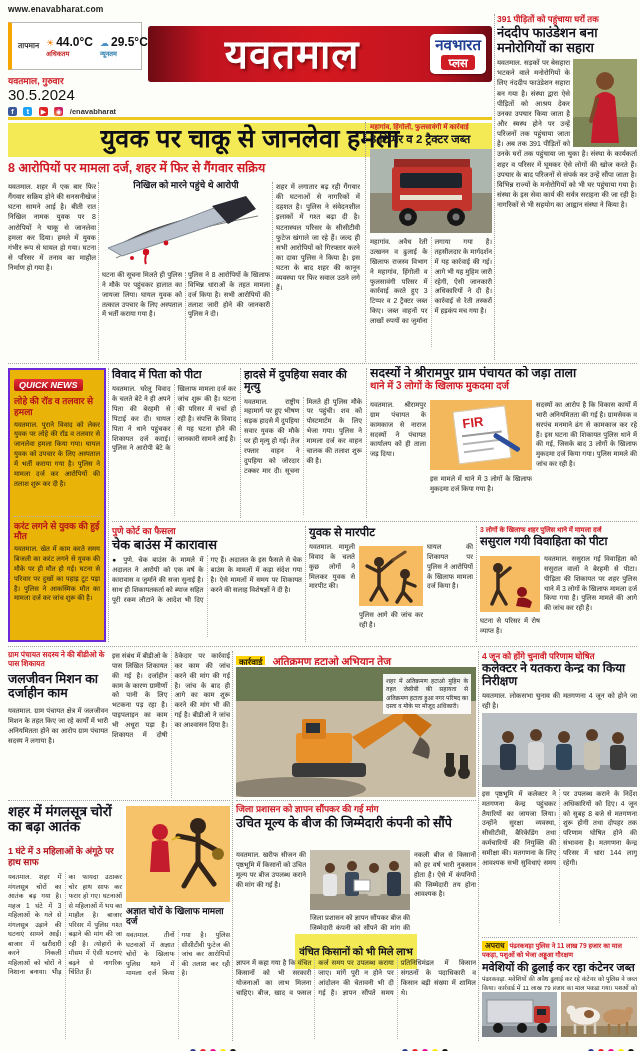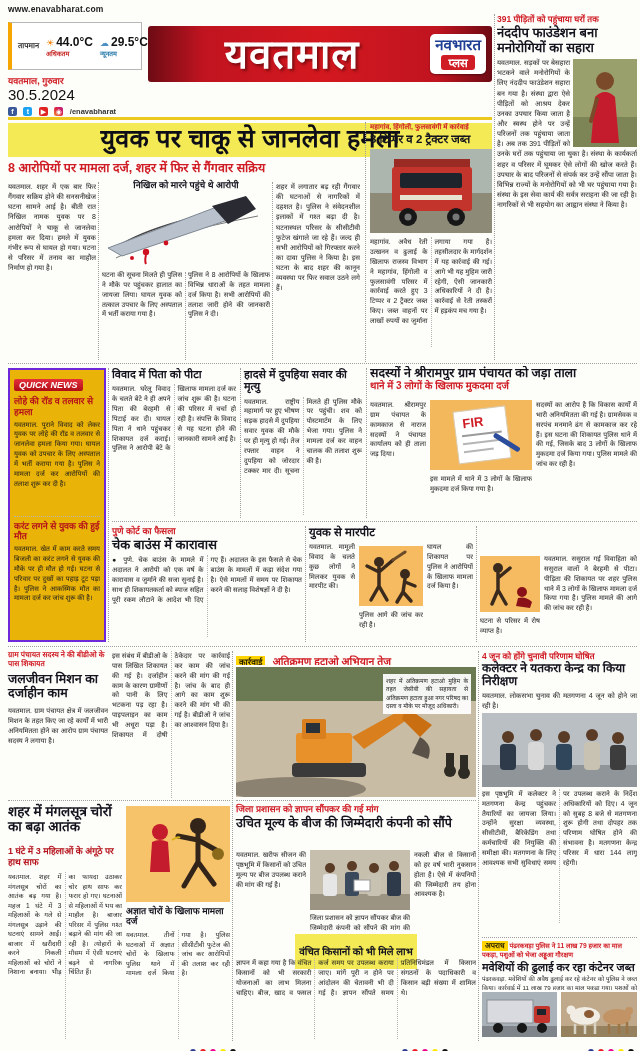--- a/index.html
+++ b/index.html
@@ -211,20 +211,24 @@
       <path d="M20 21 L20 40 M20 26 L8 20 M20 26 L34 14 M20 40 L12 54 M20 40 L28 54" stroke="#3a2a1e" stroke-width="3.5" stroke-linecap="round" fill="none"></path>
       <line x1="34" y1="14" x2="46" y2="6" stroke="#6b4a2a" stroke-width="3" stroke-linecap="round"></line>
       <circle cx="46" cy="28" r="5" fill="#3a2a1e"></circle>
       <path d="M46 33 L44 46 M44 46 L38 56 M44 46 L52 55 M46 36 L56 40" stroke="#3a2a1e" stroke-width="3.5" stroke-linecap="round" fill="none"></path>
     </svg>
   </div>
   <div class="abs bd" style="left:359px;top:610px;width:64px;height:30px">पुलिस आगे की जांच कर रही है।</div>
   <div class="abs bd" style="left:427px;top:542px;width:46px;height:98px">घायल की शिकायत पर पुलिस ने आरोपियों के खिलाफ मामला दर्ज किया है।</div>
   <div class="vr" style="left:476px;top:526px;height:116px"></div>
 
+  <div class="abs" style="left:480px;top:526px;width:157px">
+    <div class="kick" style="font-size:6.8px;white-space:nowrap;overflow:hidden">3 लोगों के खिलाफ शहर पुलिस थाने में मामला दर्ज</div>
+    <div class="hl" style="font-size:11.5px;margin-top:1px">ससुराल गयी विवाहिता को पीटा</div>
+  </div>
   <div class="abs ph" style="left:480px;top:556px;width:60px;height:56px">
     <svg viewBox="0 0 60 56">
       <rect width="60" height="56" fill="#f6bb60"></rect>
       <circle cx="18" cy="12" r="5" fill="#3a2a1e"></circle>
       <path d="M18 17 L18 34 M18 22 L30 12 M18 34 L12 48 M18 34 L26 48" stroke="#3a2a1e" stroke-width="3.5" stroke-linecap="round" fill="none"></path>
       <circle cx="42" cy="36" r="5" fill="#8a1118"></circle>
       <path d="M38 42 Q46 40 52 46 L50 52 L36 50 Z" fill="#8a1118"></path>
     </svg>
   </div>
   <div class="abs bd" style="left:480px;top:616px;width:60px;height:24px">घटना से परिसर में रोष व्याप्त है।</div>

